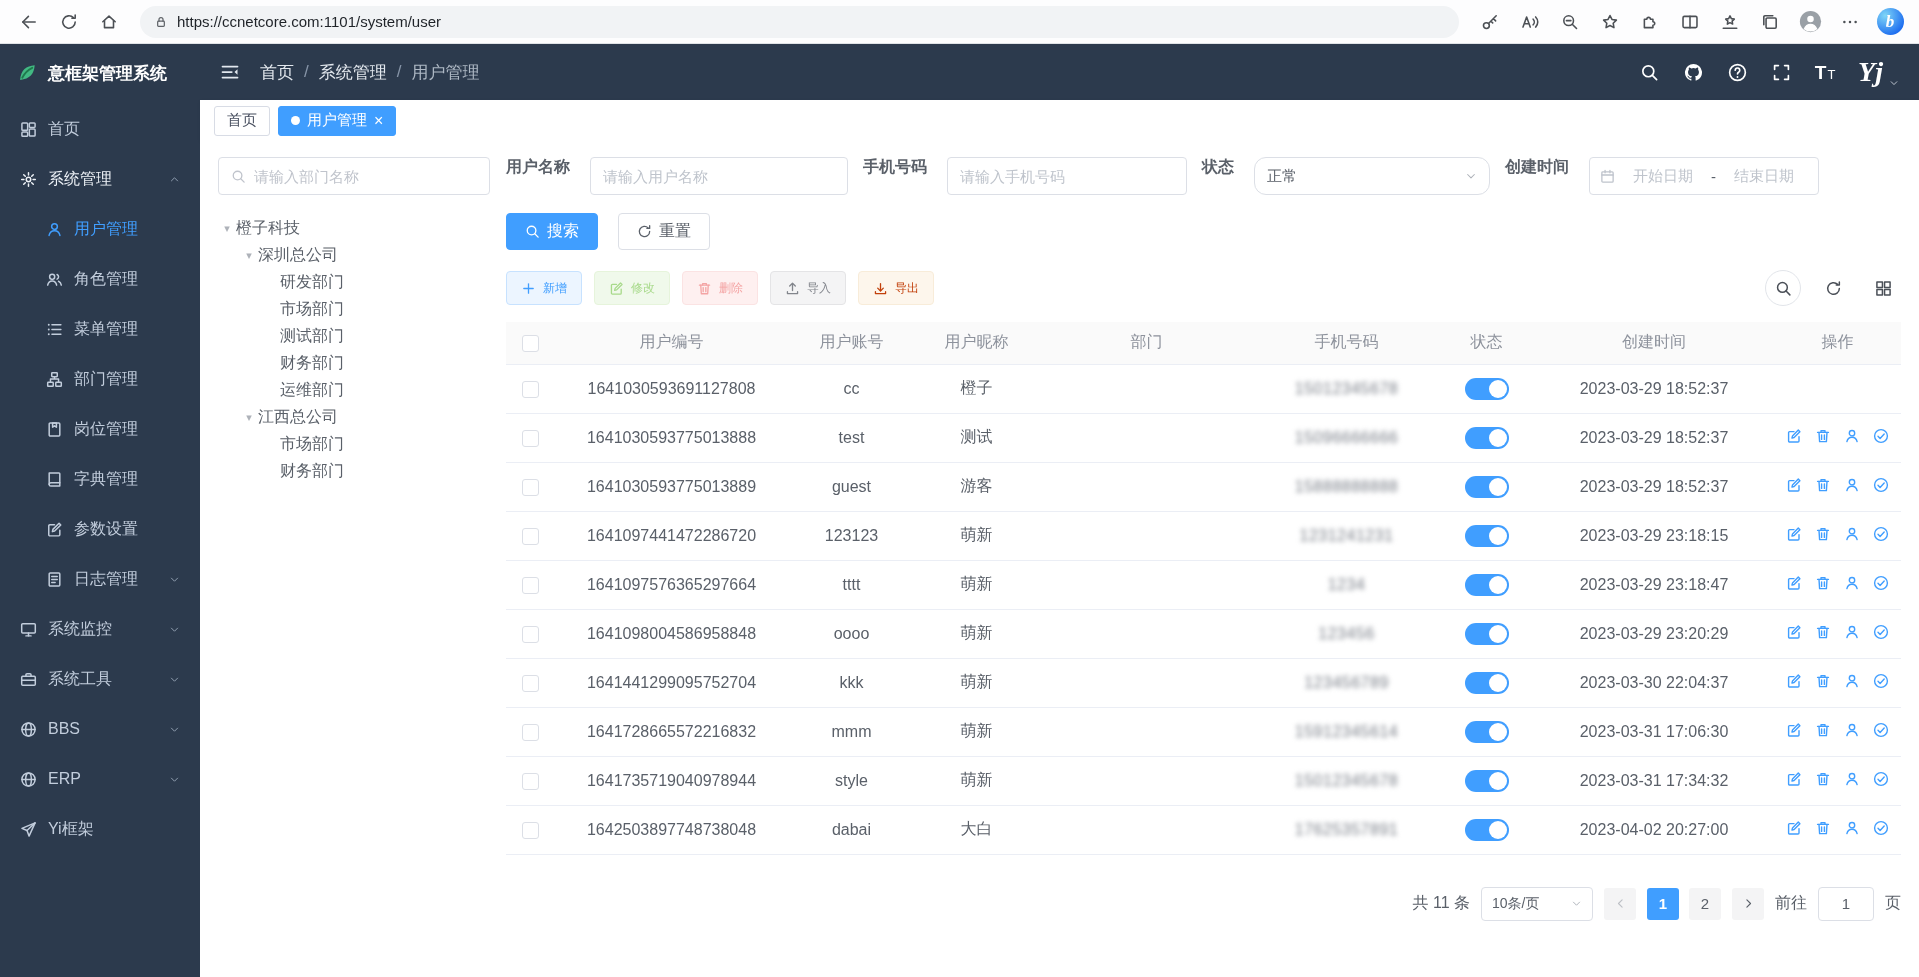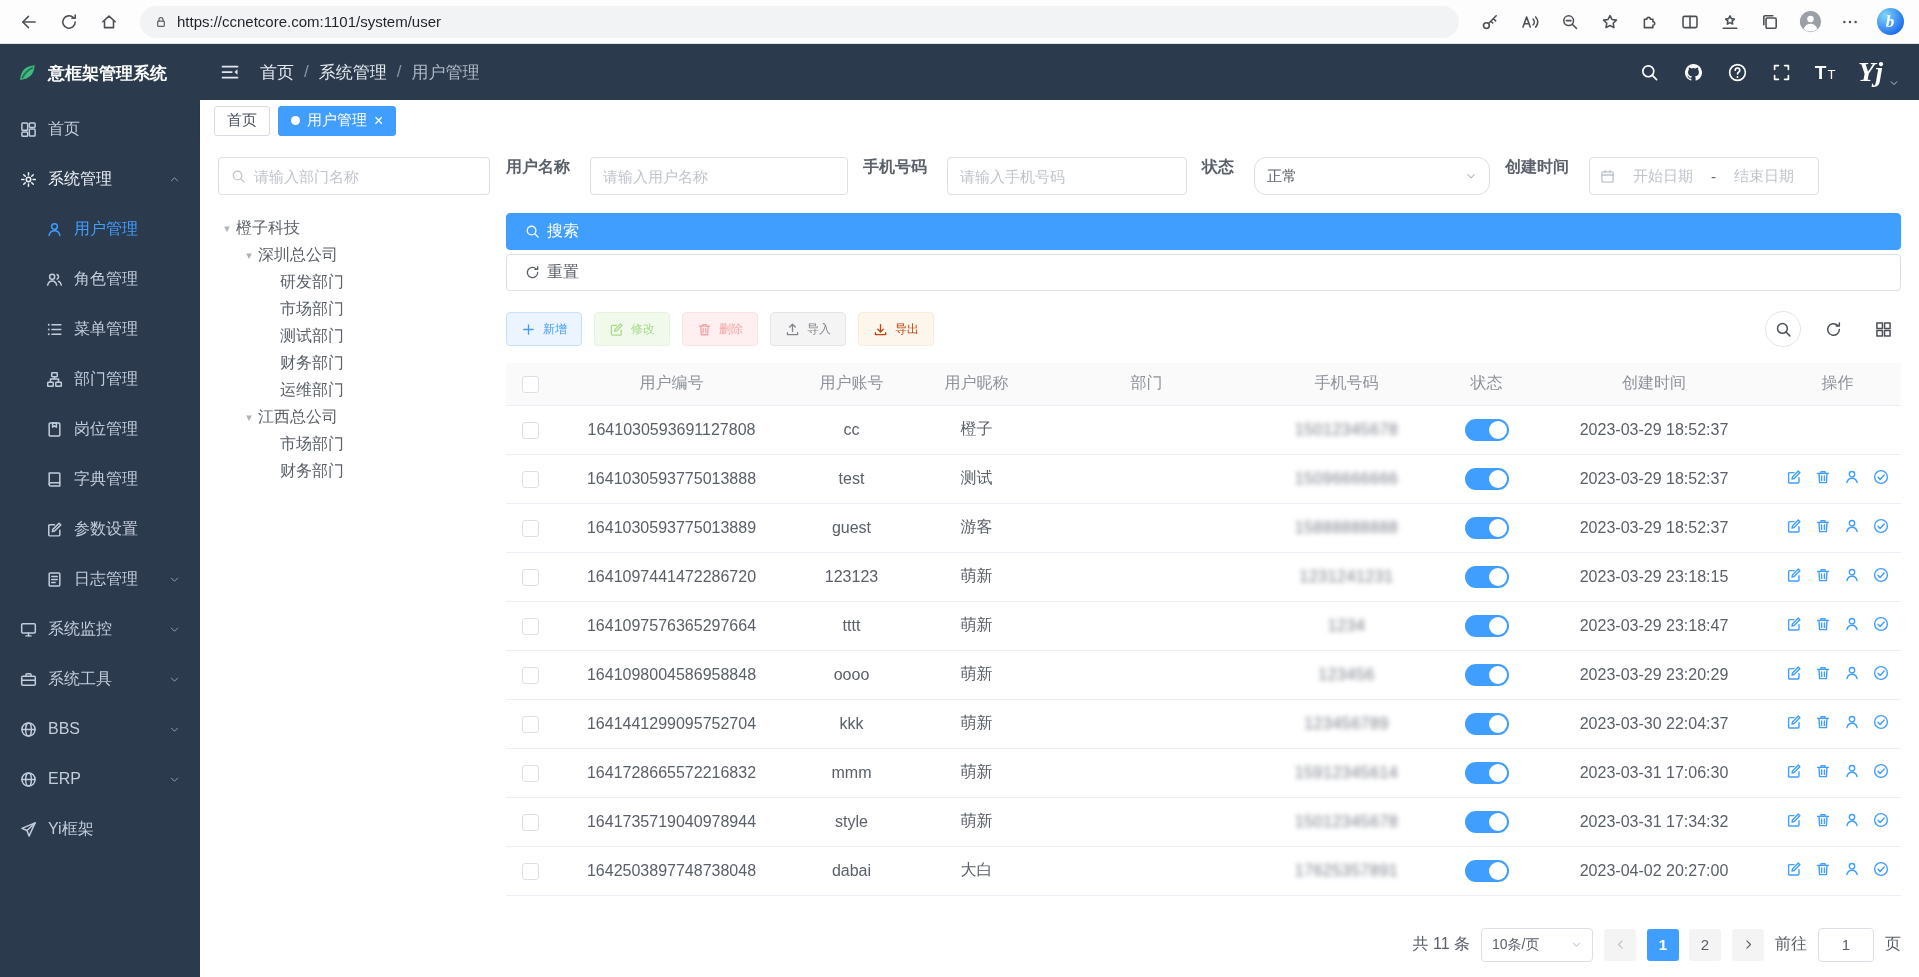--- a/index.html
+++ b/index.html
@@ -70,21 +70,21 @@
 .f-label { font-weight:bold; color:#5a6069; font-size:16px; white-space:nowrap; }
 .f-input { height:38px; border:1px solid #dcdfe6; border-radius:4px; padding:1px 12px; font-size:15px; color:#5a6069; outline:none; font-family:inherit; }
 .f-input::placeholder { color:#bfc4cc; }
 .w-username { width:258px; } .w-phone { width:240px; }
 .f-select { width:236px; height:38px; border:1px solid #dcdfe6; border-radius:12px; display:flex; align-items:center; padding:0 12px; color:#5a6069; font-size:15px; cursor:pointer; }
 .f-select .caret { margin-left:auto; color:#aeb2b9; font-size:12px; }
 .f-date { width:230px; height:38px; border:1px solid #dcdfe6; border-radius:4px; display:flex; align-items:center; padding:0 10px; gap:4px; color:#bfc4cc; font-size:15px; cursor:pointer; }
 .f-date .sep { color:#5a6069; }
 .f-date .d { flex:1; text-align:center; white-space:nowrap; }
 
-.btn-row { margin-top:18px; display:flex; gap:4px;flex-direction:column; }
+.btn-row { margin-top:18px; display:flex; gap:20px; }
 .btn { height:37px; border-radius:4px; display:inline-flex; align-items:center; gap:7px; padding:0 18px; font-size:16px; border:1px solid transparent; cursor:pointer; font-family:inherit; background:#fff; }
 .btn .ic { font-size:15px; }
 .btn-primary { background:#409eff; border-color:#409eff; color:#fff; }
 .btn-default { border-color:#dcdfe6; color:#5a6069; }
 
 .toolbar-row { margin-top:20px; display:flex; align-items:center; gap:12px; }
 .btn-plain { height:34px; padding:0 14px; font-size:12px; }
 .p-add    { background:#ecf5ff; border-color:#c7e2ff; color:#409eff; }
 .p-edit   { background:#f0f9eb; border-color:#e6f4db; color:#a8da8b; }
 .p-del    { background:#fef0f0; border-color:#fbe3e3; color:#f4a4a4; }

